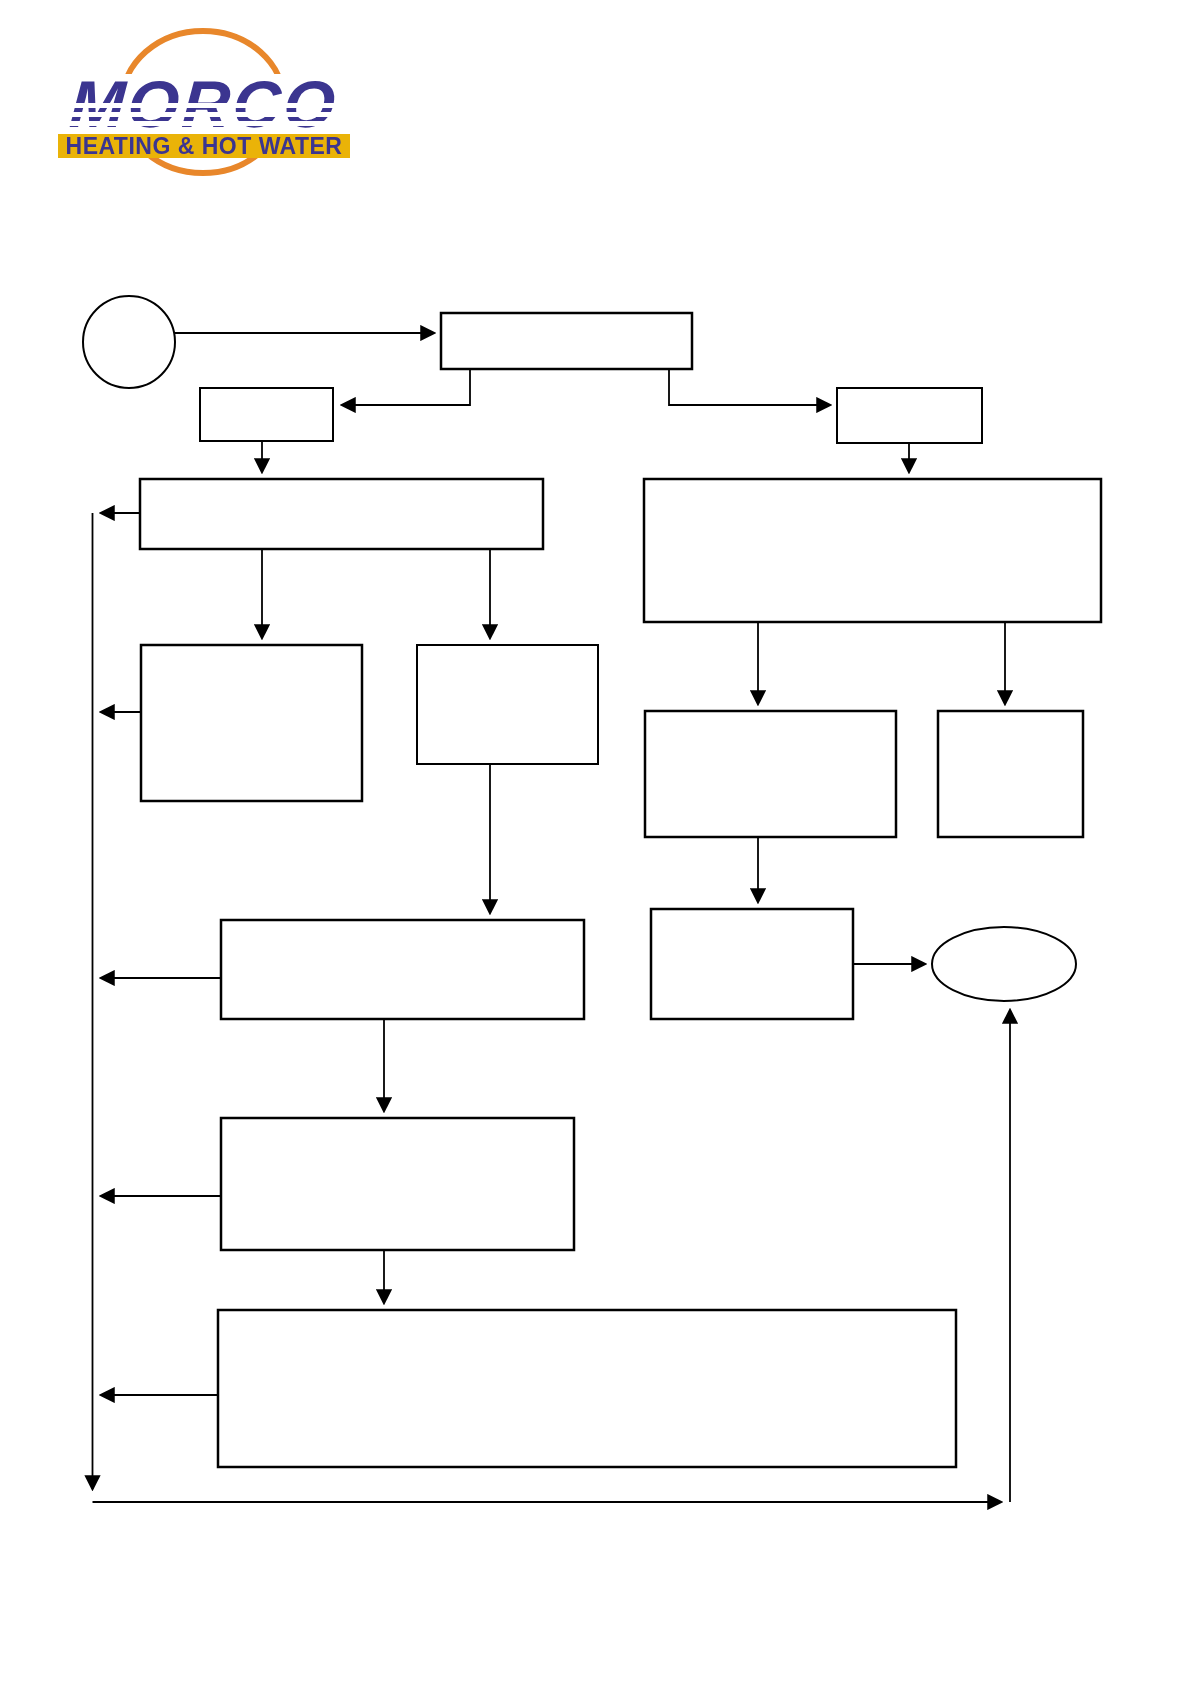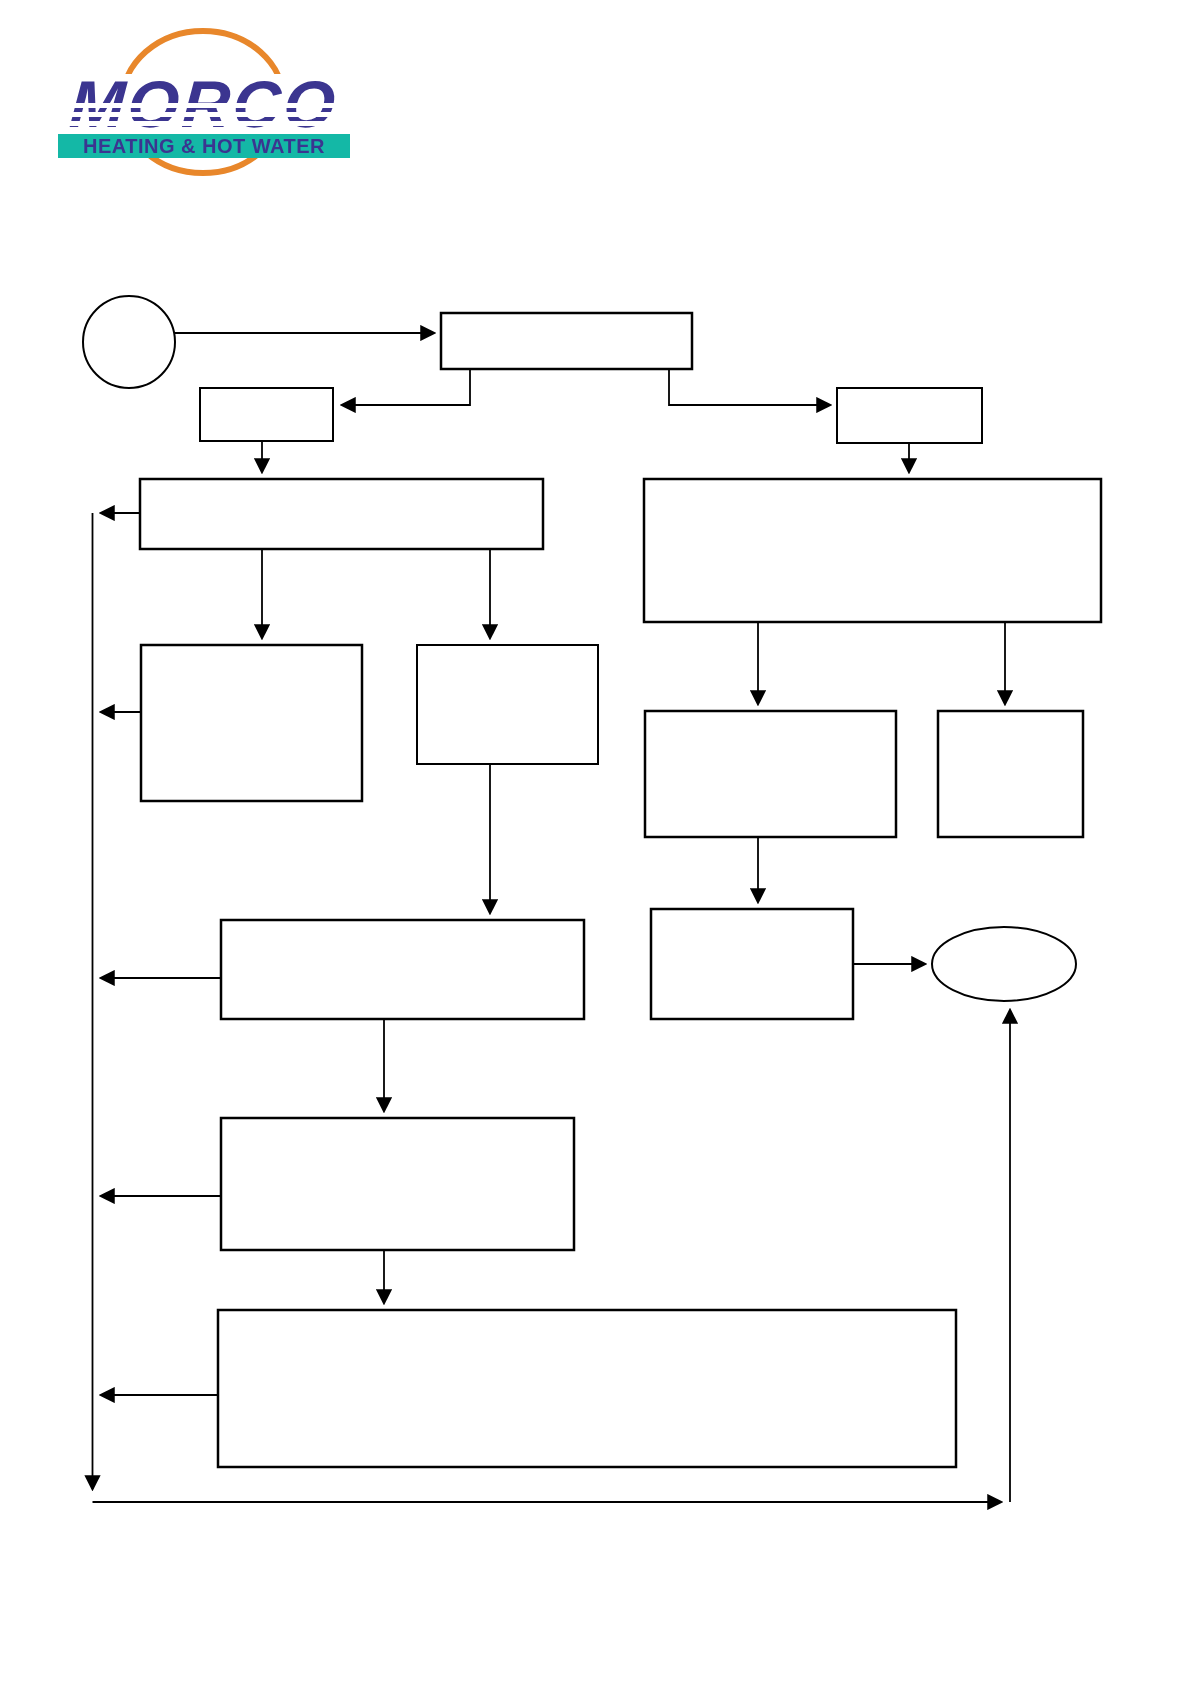--- a/index.html
+++ b/index.html
@@ -19,23 +19,23 @@
     background:#fff;z-index:1;
     display:flex;align-items:center;justify-content:center;
     font-weight:bold;font-style:italic;
     font-size:66px;letter-spacing:3px;
     transform:skewX(-4deg);
     color:var(--brand,#3b3590);
     white-space:nowrap;
   }
   .tagline{
     position:absolute;left:58px;top:134px;width:292px;height:24px;
-    background:#14b8a6;z-index:1;
+    background:#eab308;z-index:1;
     display:flex;align-items:center;justify-content:center;
-    font-weight:bold;font-size:20px;letter-spacing:0.5px;
+    font-weight:bold;font-size:23px;letter-spacing:0.5px;
     color:var(--brand,#3b3590);
     white-space:nowrap;
   }
   .stripe{position:absolute;left:52px;width:304px;height:5px;background:#fff;z-index:2;}
   .stripe.s1{top:103px;}
   .stripe.s2{top:112px;}
   .stripe.s3{top:121px;}
   
   .chart{position:absolute;left:0;top:0;}
   .node{fill:#ffffff;stroke:var(--ink,#000);stroke-width:2.5;}

